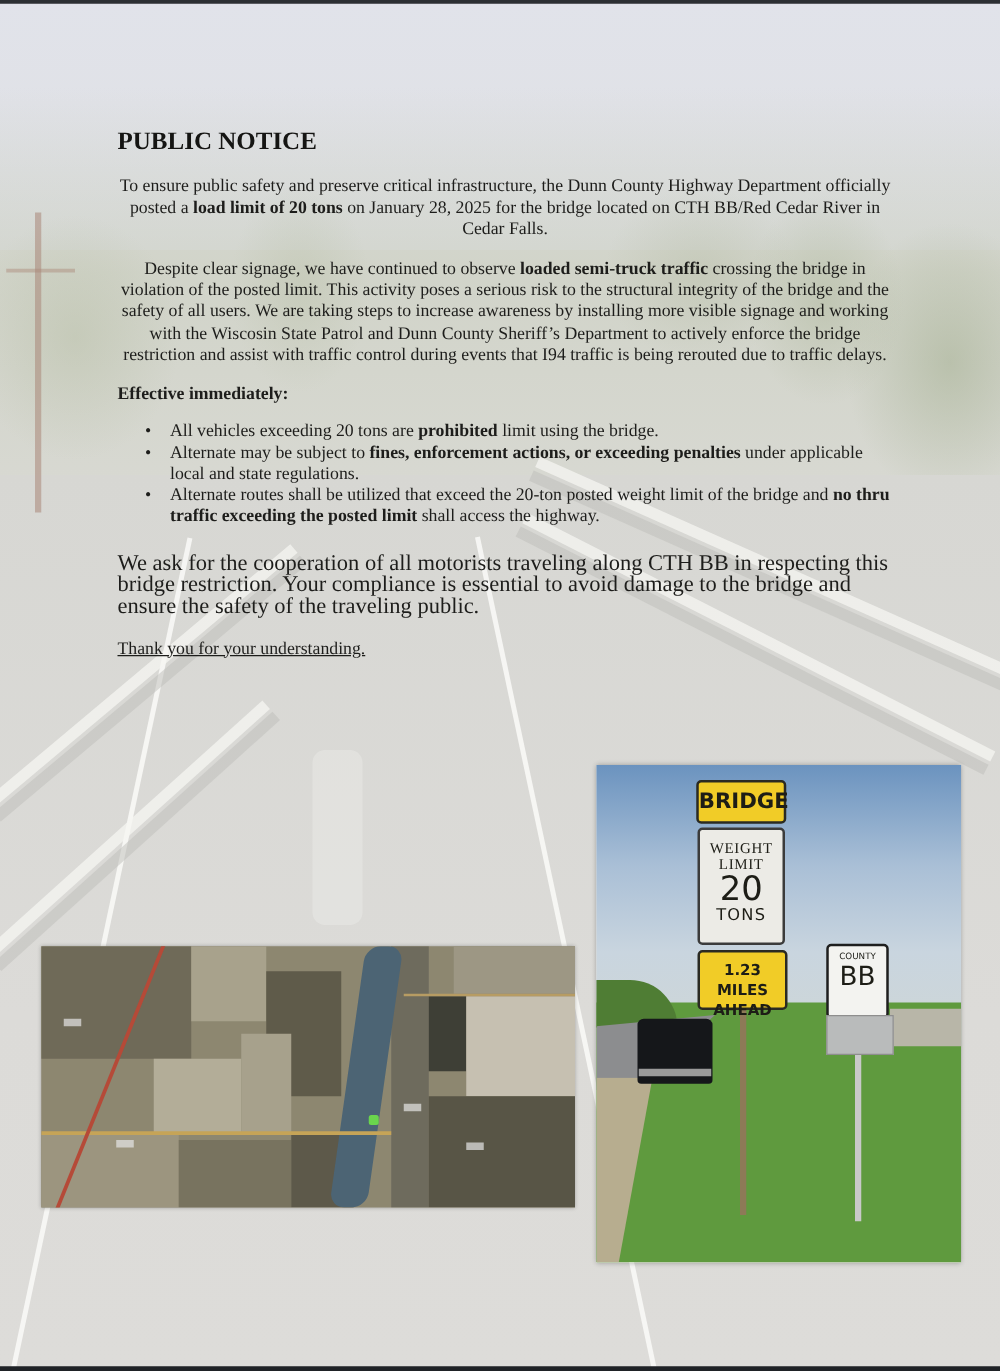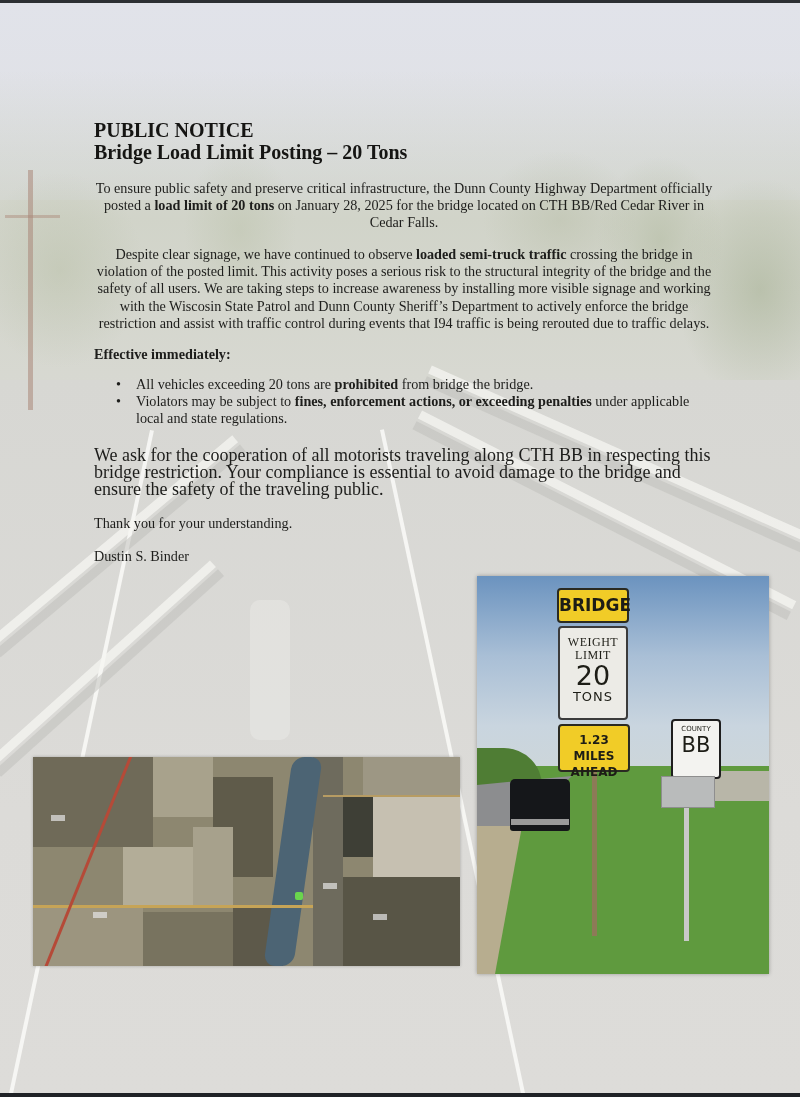--- a/index.html
+++ b/index.html
@@ -29,45 +29,45 @@
   .bg .pole-arm { position:absolute; left:5px; top:215px; width:55px; height:3px; background:rgba(170,135,120,0.45); }
   .bg .road { position:absolute; left:0; top:380px; width:800px; height:717px;
     background: linear-gradient(#d7d7d3, #dcdbd8 60%, #dddcd9); }
   .bg .line { position:absolute; width:4px; background:rgba(250,250,248,0.85); transform-origin: top left; }
   .bg .rail { position:absolute; height:9px; background:rgba(245,245,242,0.75);
     box-shadow: 0 12px 0 rgba(190,190,186,0.5); transform-origin: left center; }
   .bg .watermark { position:absolute; left:250px; top:600px; width:40px; height:140px;
     border-radius: 10px; background: rgba(240,240,238,0.35); }
 
   
-  .content { position:absolute; left:94px; top:119px; width:620px; }
+  .content { position:absolute; left:94px; top:102px; width:620px; }
   .title { font-size:20px; font-weight:bold; line-height:22px; margin:0; color:#151513; }
   .para { font-size:14.2px; line-height:17.1px; margin:15px 0 0 0;text-align:center; }
   .para b { font-weight:bold; }
   .effective { font-size:14.2px; font-weight:bold; line-height:17px; margin:14px 0 0 0; }
   ul.rules { list-style:none; margin:13px 0 0 0; padding:0 0 0 22px; font-size:14.2px; line-height:17.1px; }
   ul.rules li { position:relative; padding-left:20px; }
   ul.rules li::before { content:"\2022"; position:absolute; left:0; top:0; }
   .closing { font-size:18px; line-height:17.1px; margin:20px 0 0 0; }
-  .sig-line { font-size:14.2px; line-height:17px; margin:16px 0 0 0; }
+  .sig-line { font-size:14.2px; line-height:17px; margin:16px 0 0 0;text-decoration:underline; }
 
   
   .map { position:absolute; left:33px; top:757px; width:427px; height:209px; overflow:hidden;
     background:#8d8770; box-shadow: 0 0 3px rgba(0,0,0,0.25); }
   .map .field { position:absolute; }
   .map .river { position:absolute; left:245px; top:0; width:30px; height:209px;
     background:#4c6474; border-radius: 12px; transform: skewX(-8deg); }
   .map .road-h { position:absolute; left:0; top:148px; width:280px; height:3px; background:#c6a457; }
   .map .road-h2 { position:absolute; left:290px; top:38px; width:137px; height:2px; background:#b79c63; }
   .map .hwy { position:absolute; left:14px; top:-10px; width:3px; height:240px; background:#b54a38; transform: rotate(22deg); transform-origin: top left; left:100px; }
   .map .bridge-dot { position:absolute; left:262px; top:135px; width:8px; height:8px; background:#6ad54d; border-radius:2px; }
   .map .sat-label { position:absolute; width:14px; height:6px; background:rgba(230,230,230,0.7); }
 
   
-  .photo { position:absolute; left:477px; top:576px; width:292px; height:398px; overflow:hidden;
+  .photo { position:absolute; left:477px; top:612px; width:292px; height:398px; overflow:hidden;
     box-shadow: 0 0 4px rgba(0,0,0,0.3); }
   .photo .sky2 { position:absolute; left:0; top:0; width:292px; height:200px;
     background: linear-gradient(#6b93bf 0%, #a9bfd6 40%, #c9d5df 75%, #cdd6d9 100%); }
   .photo .ground { position:absolute; left:0; top:190px; width:292px; height:208px; background:#5f9a3e; }
   .photo .hill { position:absolute; left:0; top:172px; width:65px; height:38px; background:#4f7d34; border-radius: 0 60px 0 0; }
   .photo .asphalt { position:absolute; left:0; top:200px; width:95px; height:60px; background:#8c8d8f;
     clip-path: polygon(0 15%, 100% 0, 30% 100%, 0 100%); }
   .photo .dirt { position:absolute; left:0; top:250px; width:60px; height:148px; background:#b7ad8f;
     clip-path: polygon(0 0, 75% 0, 30% 100%, 0 100%); }
   .photo .building { position:absolute; left:235px; top:195px; width:57px; height:30px; background:#b8b6a8; }
@@ -76,21 +76,21 @@
   .photo .post { position:absolute; left:115px; top:190px; width:5px; height:170px; background:#8d7a57; }
   .photo .post2 { position:absolute; left:207px; top:185px; width:5px; height:180px; background:#c9c9c9; }
   .sign { position:absolute; box-sizing:border-box; border:2px solid #2a2a22; border-radius:4px;
     font-family: "DejaVu Sans", "Liberation Sans", sans-serif; font-weight:bold; text-align:center; color:#1d1d16; }
   .sign-bridge { left:80px; top:12px; width:72px; height:35px; background:#f1cc27; font-size:17px; line-height:31px; }
   .sign-weight { left:81px; top:50px; width:70px; height:94px; background:#ecebe6; border-color:#3b3b3b; }
   .sign-weight .l1 { font-size:12px; line-height:13px; margin-top:8px; font-weight:normal; letter-spacing:0.5px;font-family:Liberation Serif, serif; }
   .sign-weight .big { font-size:27px; line-height:28px; font-weight:normal; }
   .sign-weight .l3 { font-size:13px; line-height:14px; font-weight:normal; letter-spacing:1px; }
   .sign-miles { left:81px; top:148px; width:72px; height:48px; background:#f1cc27; font-size:12px; line-height:16px; padding-top:6px; }
-  .sign-county { left:184px; top:143px; width:50px; height:60px; background:#f3f3f0; border-color:#1e1e1e;margin-left:10px; }
+  .sign-county { left:184px; top:143px; width:50px; height:60px; background:#f3f3f0; border-color:#1e1e1e; }
   .sign-county .c1 { font-size:7px; line-height:8px; margin-top:4px; font-weight:normal; }
   .sign-county .c2 { font-size:21px; line-height:24px; font-weight:normal; }
   .sign-blank { position:absolute; left:184px; top:200px; width:52px; height:30px; background:#b9bbbb; border:1px solid #8e8e8e; }
 </style>
 </head>
 <body>
 
 <div class="bg">
   <div class="sky"></div>
   <div class="trees"></div>
@@ -103,40 +103,39 @@
   <div class="rail" style="left:-10px;top:760px;width:300px;transform:rotate(-42deg);"></div>
   <div class="rail" style="left:430px;top:365px;width:420px;transform:rotate(24deg);"></div>
   <div class="rail" style="left:420px;top:410px;width:420px;transform:rotate(27deg);"></div>
   <div class="watermark"></div>
 </div>
 
 <div class="edge-top"></div>
 
 <div class="content">
   <h1 class="title">PUBLIC NOTICE</h1>
-  <h2 class="title">Bridge Load Limit Posting – 20 Tons</h2>
 
   <p class="para" style="margin-top:17px;">
     <span>To ensure public safety and preserve critical infrastructure, the Dunn County Highway Department officially posted a </span><b>load limit of 20 tons</b><span> on January 28, 2025 for the bridge located on CTH BB/Red Cedar River in Cedar Falls.</span>
   </p>
 
   <p class="para">
     <span>Despite clear signage, we have continued to observe </span><b>loaded semi-truck traffic</b><span> crossing the bridge in violation of the posted limit. This activity poses a serious risk to the structural integrity of the bridge and the safety of all users.  We are taking steps to increase awareness by installing more visible signage and working with the Wiscosin State Patrol and Dunn County Sheriff’s Department to actively enforce the bridge restriction and assist with traffic control during events that I94 traffic is being rerouted due to traffic delays.</span>
   </p>
 
   <p class="effective">Effective immediately:</p>
 
   <ul class="rules">
-    <li><span>All vehicles exceeding 20 tons are </span><b>prohibited</b><span> from bridge the bridge.</span></li>
-    <li><span>Violators may be subject to </span><b>fines, enforcement actions, or exceeding penalties</b><span> under applicable local and state regulations.</span></li>
+    <li><span>All vehicles exceeding 20 tons are </span><b>prohibited</b><span> limit using the bridge.</span></li>
+    <li><span>Alternate may be subject to </span><b>fines, enforcement actions, or exceeding penalties</b><span> under applicable local and state regulations.</span></li>
+    <li><span>Alternate routes shall be utilized that exceed the 20-ton posted weight limit of the bridge and </span><b>no thru traffic exceeding the posted limit</b><span> shall access the highway.</span></li>
   </ul>
 
   <p class="closing">We ask for the cooperation of all motorists traveling along CTH BB in respecting this bridge restriction. Your compliance is essential to avoid damage to the bridge and ensure the safety of the traveling public.</p>
   <p class="sig-line" style="margin-top:17px;">Thank you for your understanding.</p>
-  <p class="sig-line">Dustin S. Binder</p>
 </div>
 
 <div class="map">
   <div class="field" style="left:0;top:0;width:120px;height:90px;background:#6f6a58;"></div>
   <div class="field" style="left:120px;top:0;width:60px;height:60px;background:#a8a28c;"></div>
   <div class="field" style="left:180px;top:20px;width:60px;height:100px;background:#5f5b4a;"></div>
   <div class="field" style="left:90px;top:90px;width:70px;height:60px;background:#b3ad98;"></div>
   <div class="field" style="left:160px;top:70px;width:40px;height:80px;background:#a7a18c;"></div>
   <div class="field" style="left:0;top:150px;width:110px;height:59px;background:#9c957f;"></div>
   <div class="field" style="left:110px;top:155px;width:90px;height:54px;background:#78735f;"></div>

